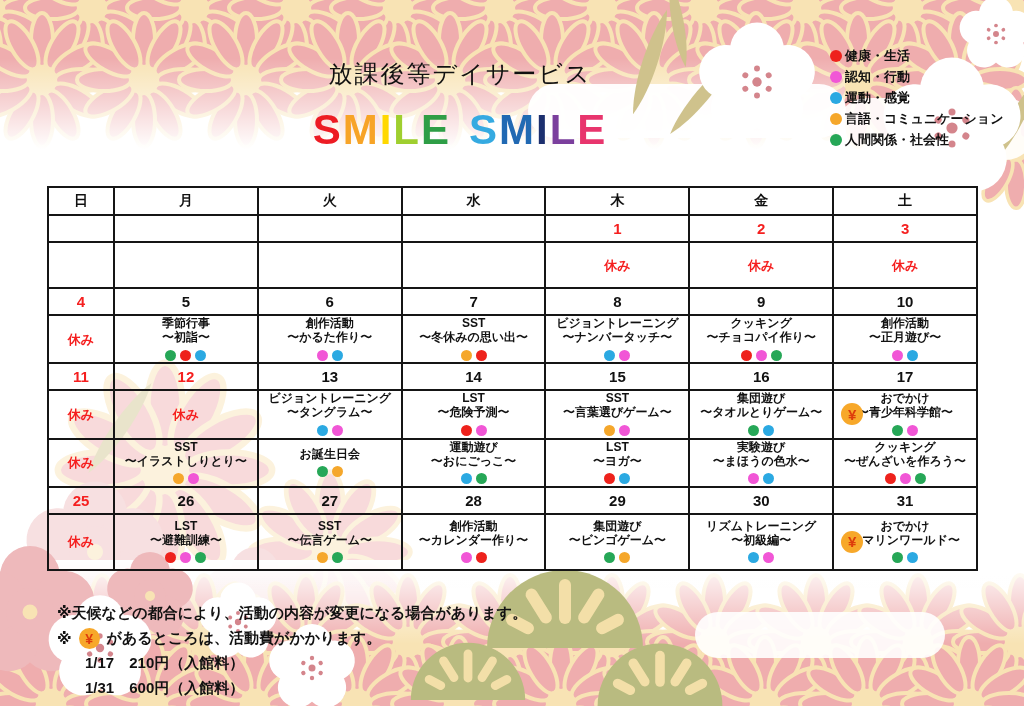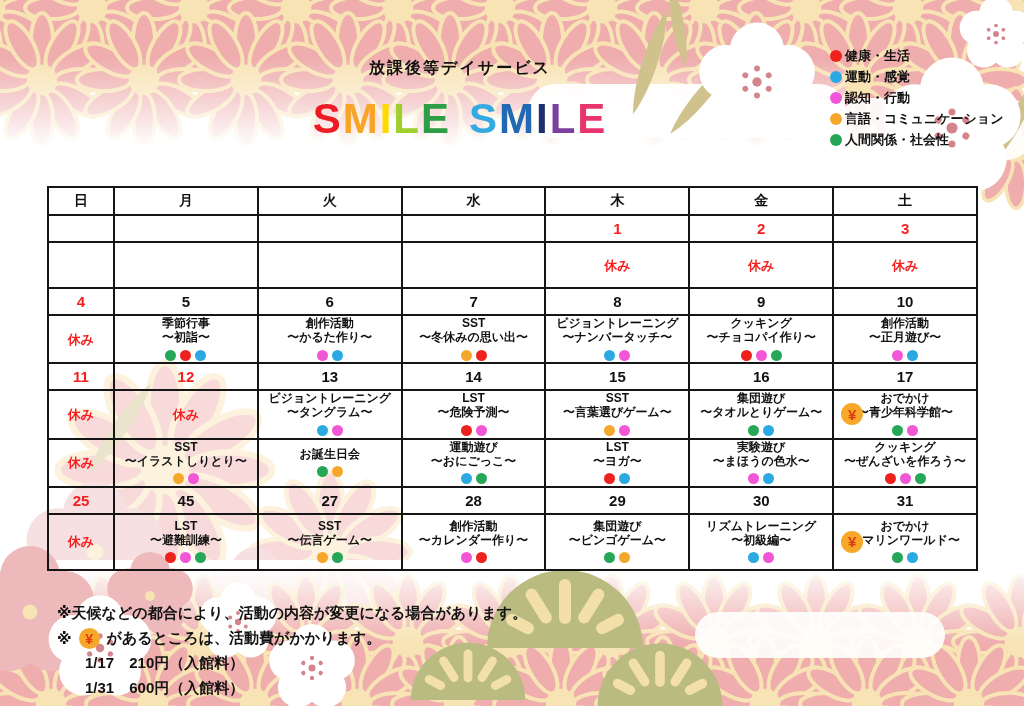--- a/index.html
+++ b/index.html
@@ -2,21 +2,21 @@
 <html><head>
 <meta charset="utf-8">
 <style>
   html,body{margin:0;padding:0;background:#fff;}
   .page{position:relative;width:1024px;height:706px;background:#ffffff;overflow:hidden;
         font-family:"Liberation Sans","DejaVu Sans",sans-serif;color:#111;}
   .bg{position:absolute;left:0;top:0;width:1024px;height:706px;}
 
   
   .titles{position:absolute;left:150px;top:58px;width:620px;text-align:center;}
-  .subtitle{font-size:16px;font-weight:700;letter-spacing:2px;color:#111;}
+  .subtitle{font-size:24px;font-weight:400;letter-spacing:2px;color:#111;}
   .smile{font-size:42px;font-weight:800;letter-spacing:2px;line-height:1.05;margin-top:18px;}
   .smile span{display:inline-block;}
   .smile .sp{width:18px;}
   .sched{font-size:33px;font-weight:900;letter-spacing:2px;color:#0d0d0d;margin-top:5px;
          -webkit-text-stroke:0.6px #0d0d0d;}
 
   
   .legend{position:absolute;left:830px;top:45px;}
   .legend-item{display:flex;align-items:center;height:21px;white-space:nowrap;}
   .legend-dot{width:12px;height:12px;border-radius:50%;margin-right:3px;flex:0 0 auto;}
@@ -210,26 +210,26 @@
     <div class="subtitle">放課後等デイサービス</div>
     <div class="smile"><span style="color: rgb(237, 28, 36);">S</span><span style="color: rgb(247, 164, 39);">M</span><span style="color: rgb(255, 216, 0);">I</span><span style="color: rgb(159, 207, 47);">L</span><span style="color: rgb(46, 158, 70);">E</span><span class="sp"></span><span style="color: rgb(53, 170, 225);">S</span><span style="color: rgb(33, 105, 179);">M</span><span style="color: rgb(28, 47, 110);">I</span><span style="color: rgb(123, 63, 157);">L</span><span style="color: rgb(232, 53, 109);">E</span></div>
   </div>
 
   <div class="legend">
       <div class="legend-item">
         <span class="legend-dot" style="background: rgb(238, 34, 28);"></span>
         <span class="legend-label">健康・生活</span>
       </div>
       <div class="legend-item">
+        <span class="legend-dot" style="background: rgb(241, 86, 214);"></span>
+        <span class="legend-label">認知・行動</span>
+      </div>
+      <div class="legend-item">
         <span class="legend-dot" style="background: rgb(43, 169, 226);"></span>
         <span class="legend-label">運動・感覚</span>
-      </div>
-      <div class="legend-item">
-        <span class="legend-dot" style="background: rgb(241, 86, 214);"></span>
-        <span class="legend-label">認知・行動</span>
       </div>
       <div class="legend-item">
         <span class="legend-dot" style="background: rgb(245, 167, 43);"></span>
         <span class="legend-label">言語・コミュニケーション</span>
       </div>
       <div class="legend-item">
         <span class="legend-dot" style="background: rgb(38, 167, 87);"></span>
         <span class="legend-label">人間関係・社会性</span>
       </div>
     </div>
@@ -414,21 +414,21 @@
           <td>
             <div class="act">
               <div class="act-title">クッキング</div>
               <div class="act-sub">〜ぜんざいを作ろう〜</div>
               <div class="dots"><span class="dot" style="background: rgb(238, 34, 28);"></span><span class="dot" style="background: rgb(241, 86, 214);"></span><span class="dot" style="background: rgb(38, 167, 87);"></span></div>
             </div>
           </td>
         </tr>
         <tr class="dates">
           <td class="red">25</td>
-          <td>45</td>
+          <td>26</td>
           <td>27</td>
           <td>28</td>
           <td>29</td>
           <td>30</td>
           <td>31</td>
         </tr>
         <tr class="acts last">
           <td><span class="rest">休み</span></td>
           <td>
             <div class="act">

